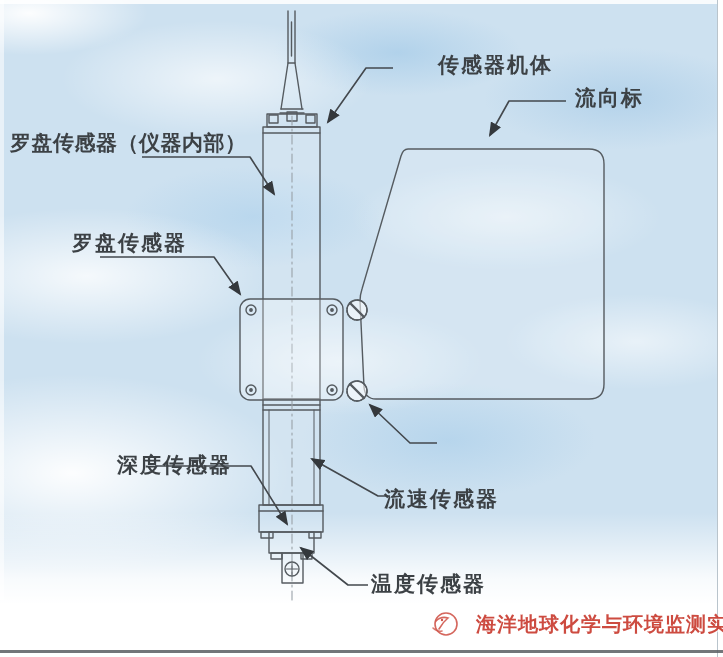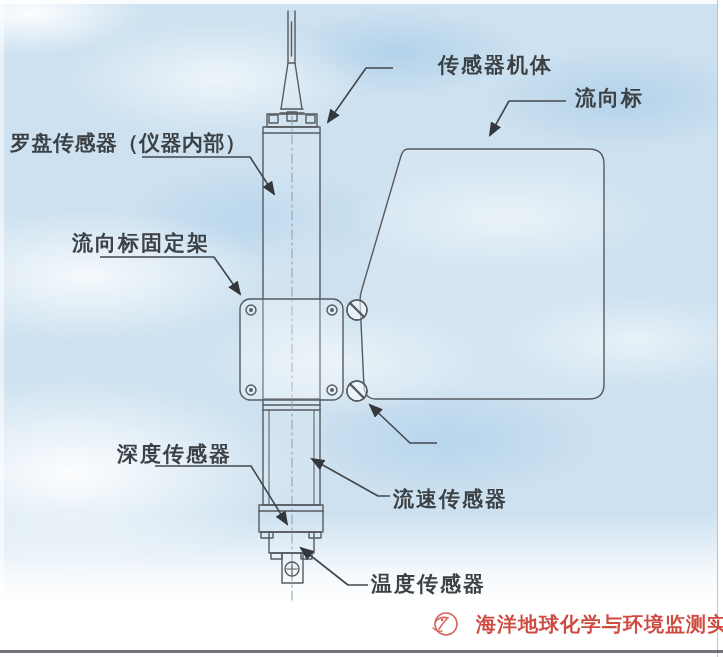--- a/index.html
+++ b/index.html
@@ -139,23 +139,23 @@
       <path d="M437,443 H410 L370,405" marker-end="url(#arw)"></path>
       <path d="M390,496 H378 L312,459" marker-end="url(#arw)"></path>
       <path d="M155,466 H251 L287,524" marker-end="url(#arw)"></path>
       <path d="M368,585 H348 L301,548" marker-end="url(#arw)"></path>
     </g>
   </svg>
 
   <div class="lbl" style="left:394px;top:53px;margin-left:44px;">传感器机体</div>
   <div class="lbl" style="left:575px;top:86px;">流向标</div>
   <div class="lbl tight" style="left:10px;top:131px;text-align:center;">罗盘传感器（仪器内部）</div>
-  <div class="lbl" style="left:72px;top:231px;">流向标固定架</div>
-  <div class="lbl" style="left:117px;top:442px;">深度传感器</div>
-  <div class="lbl" style="left:393px;top:487px;text-align:right;">流速传感器</div>
+  <div class="lbl" style="left:72px;top:231px;">罗盘传感器</div>
+  <div class="lbl" style="left:117px;top:453px;">深度传感器</div>
+  <div class="lbl" style="left:384px;top:487px;text-align:right;">流速传感器</div>
   <div class="lbl" style="left:371px;top:572px;">温度传感器</div>
 
   <svg class="watermark-logo" viewBox="0 0 32 32">
     <g fill="none" stroke="#c8382c" stroke-width="1.6" stroke-linecap="round">
       <circle cx="17" cy="16" r="11" opacity="0.9"></circle>
       <path d="M7,13 Q12,8 19,10 Q14,14 10,21" opacity="0.9"></path>
       <path d="M4,20 Q8,24 13,23" opacity="0.8"></path>
       <circle cx="13" cy="12" r="1.2" fill="#c8382c" stroke="none"></circle>
     </g>
   </svg>

